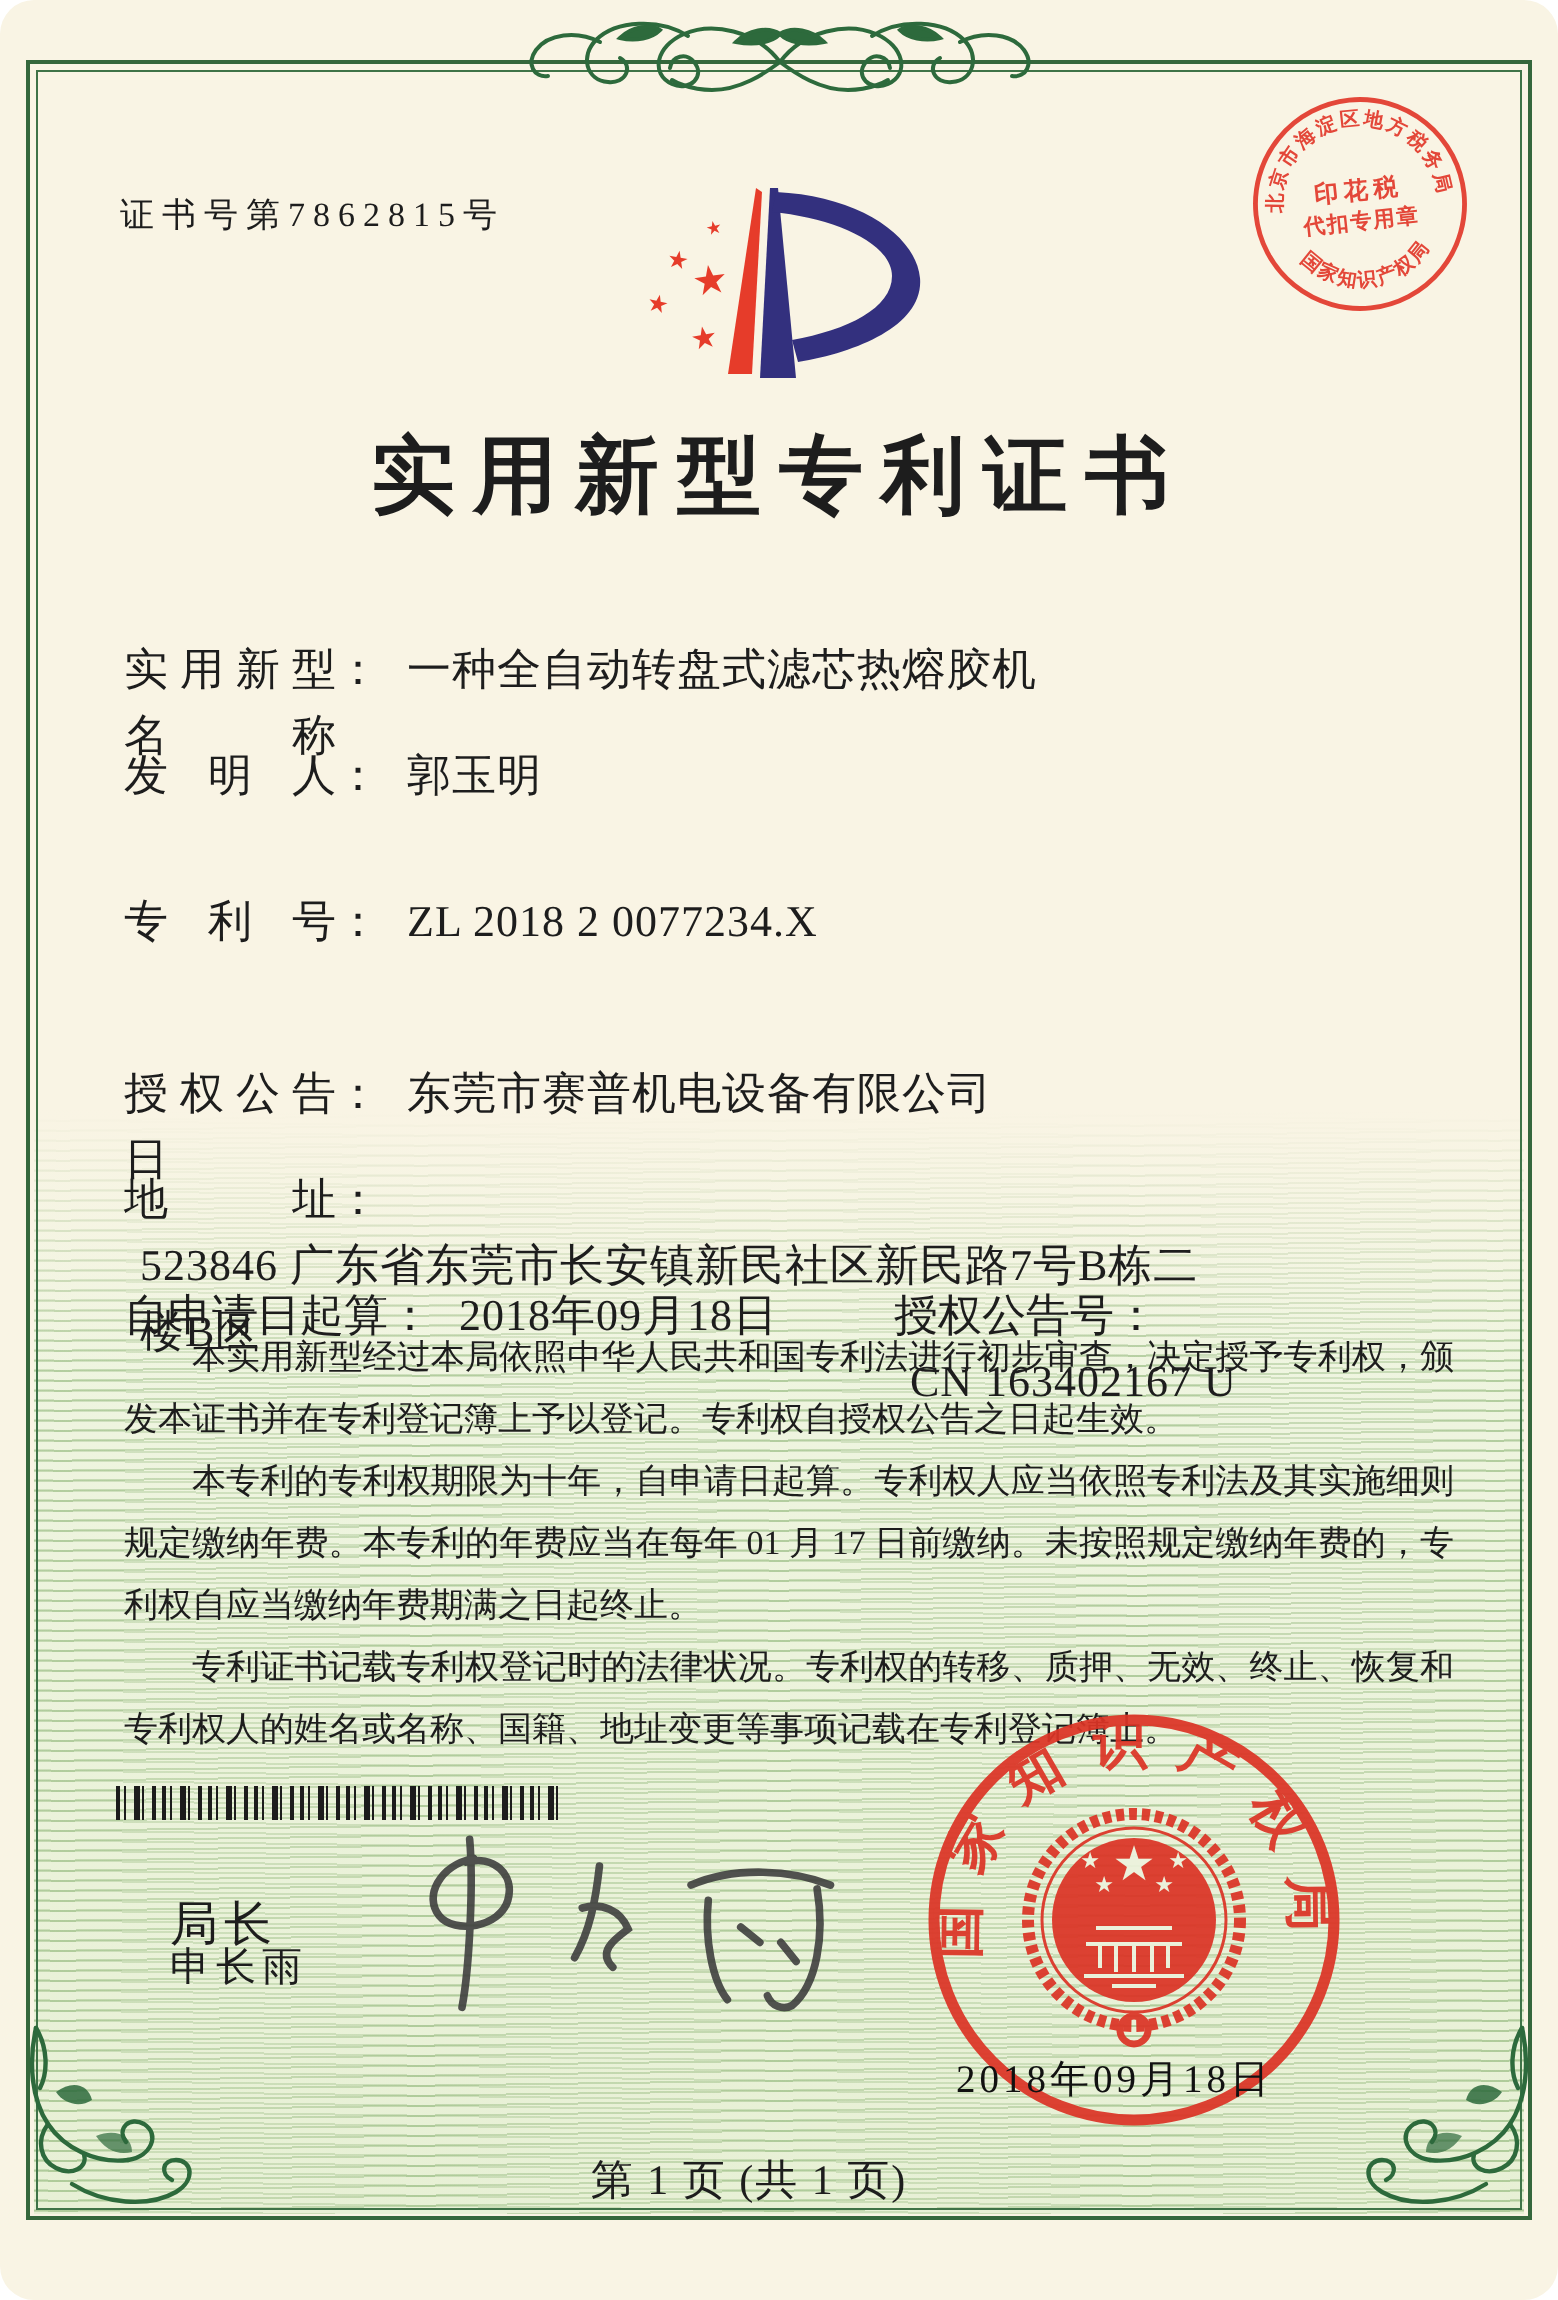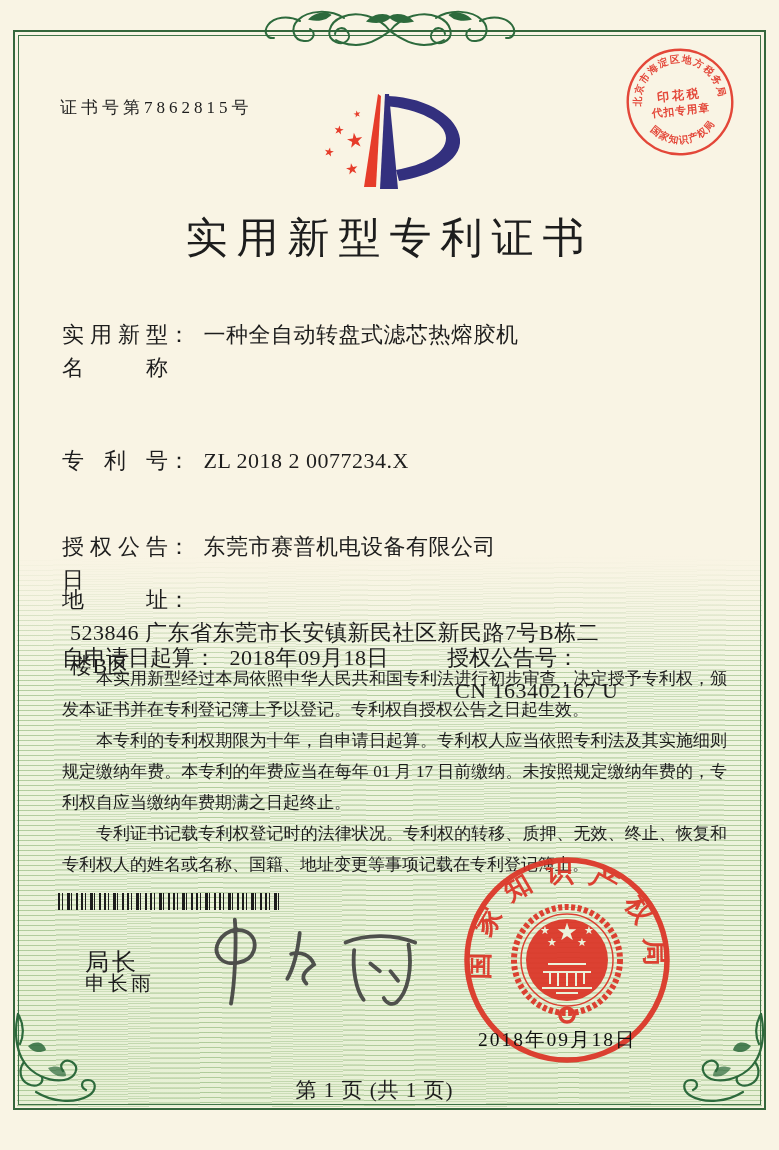--- a/index.html
+++ b/index.html
@@ -1,39 +1,40 @@
 <!DOCTYPE html>
 <html><head>
 <meta charset="utf-8">
 <style>
   html,body{margin:0;padding:0;}
   .page{
     position:relative; width:779px; height:1150px; overflow:hidden;
     background:#f9f4e4;
     font-family:"Liberation Serif","DejaVu Serif",serif;
     color:#1d1d1d;
+    border-radius:17px;
   }
   
   .frame{position:absolute; left:13px; right:13px; top:30px; bottom:40px;
     border:2px solid #35673c; z-index:1; pointer-events:none;}
   .frame::before{content:""; position:absolute; inset:3px; border:1px solid #3f7347;}
   .guilloche{position:absolute; left:17px; right:17px; top:555px; bottom:43px; z-index:0;
     background:
       repeating-linear-gradient(179.2deg, rgba(122,168,98,.34) 0 1px, rgba(122,168,98,0) 1px 5px),
       repeating-linear-gradient(180.8deg, rgba(122,168,98,.26) 0 1px, rgba(122,168,98,0) 1px 5px),
       linear-gradient(180deg,#f1f6e3 0%,#e7f0d5 100%);}
   .guilloche::before{content:""; position:absolute; left:0; right:0; top:0; height:130px;
     background:linear-gradient(180deg,#f9f4e4 0%, rgba(249,244,228,0) 100%);}
   .orn{position:absolute; z-index:2; pointer-events:none;}
   
   .cert-no{position:absolute; left:60px; top:96px; font-size:17px; letter-spacing:4px; z-index:3;}
   .logo{position:absolute; left:312px; top:84px; z-index:3;}
   .tax-stamp{position:absolute; left:610px; top:32px; transform:rotate(-6deg); z-index:4; opacity:.92;}
   .title{position:absolute; left:0; right:0; top:210px; text-align:center;
-    font-size:42px; font-weight:normal; letter-spacing:9px; z-index:3;}
+    font-size:42px; font-weight:bold; letter-spacing:9px; z-index:3;}
   
   .frow{position:absolute; left:62px; right:40px; font-size:22px; line-height:1.5; z-index:3;}
   .lbl{display:inline-block; width:106px; text-align:justify; text-align-last:justify; vertical-align:top;}
   .lbl-tight{display:inline-block; vertical-align:top;}
   .colon{display:inline-block; vertical-align:top;}
   .val{display:inline-block; margin-left:8px; vertical-align:top; letter-spacing:.5px;}
   .val-wrap{width:545px;}
   .grant-right{position:absolute; left:385px; top:0;}
   
   .body-text{position:absolute; left:62px; right:52px; top:664px; z-index:3;
@@ -118,20 +119,24 @@
     <text x="43" y="63" text-anchor="middle" font-size="20" fill="#e63c2a" transform="rotate(-8 43 56)">★</text>
     <text x="17" y="72" text-anchor="middle" font-size="12" fill="#e63c2a" transform="rotate(12 17 68)">★</text>
     <text x="40" y="90" text-anchor="middle" font-size="15" fill="#e63c2a" transform="rotate(-10 40 85)">★</text>
   </svg>
 
   <div class="title">实用新型专利证书</div>
 
   <div class="frow" style="top:318px">
     <span class="lbl">实用新型名称</span><span class="colon">：</span>
     <span class="val">一种全自动转盘式滤芯热熔胶机</span>
+  </div>
+  <div class="frow" style="top:371px">
+    <span class="lbl">发明人</span><span class="colon">：</span>
+    <span class="val">郭玉明</span>
   </div>
   <div class="frow" style="top:444px">
     <span class="lbl">专利号</span><span class="colon">：</span>
     <span class="val">ZL 2018 2 0077234.X</span>
   </div>
   <div class="frow" style="top:530px">
     <span class="lbl">授权公告日</span><span class="colon">：</span>
     <span class="val">东莞市赛普机电设备有限公司</span>
   </div>
   <div class="frow" style="top:583px">

